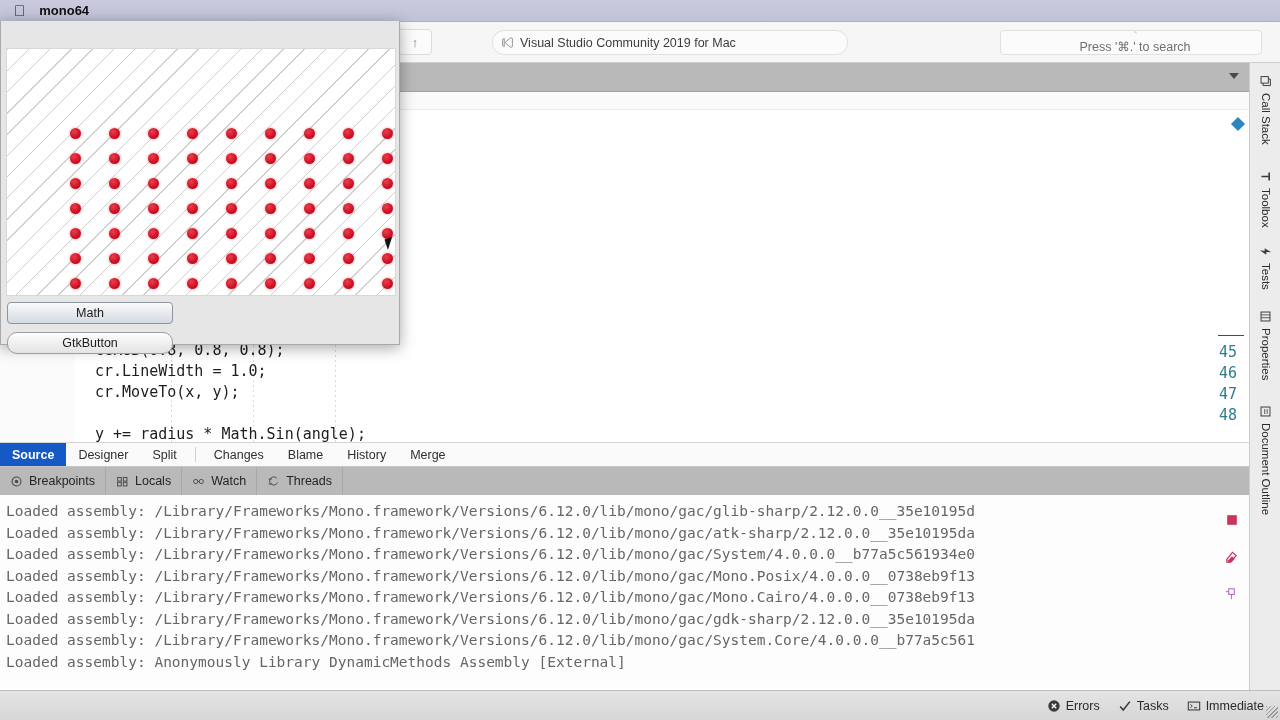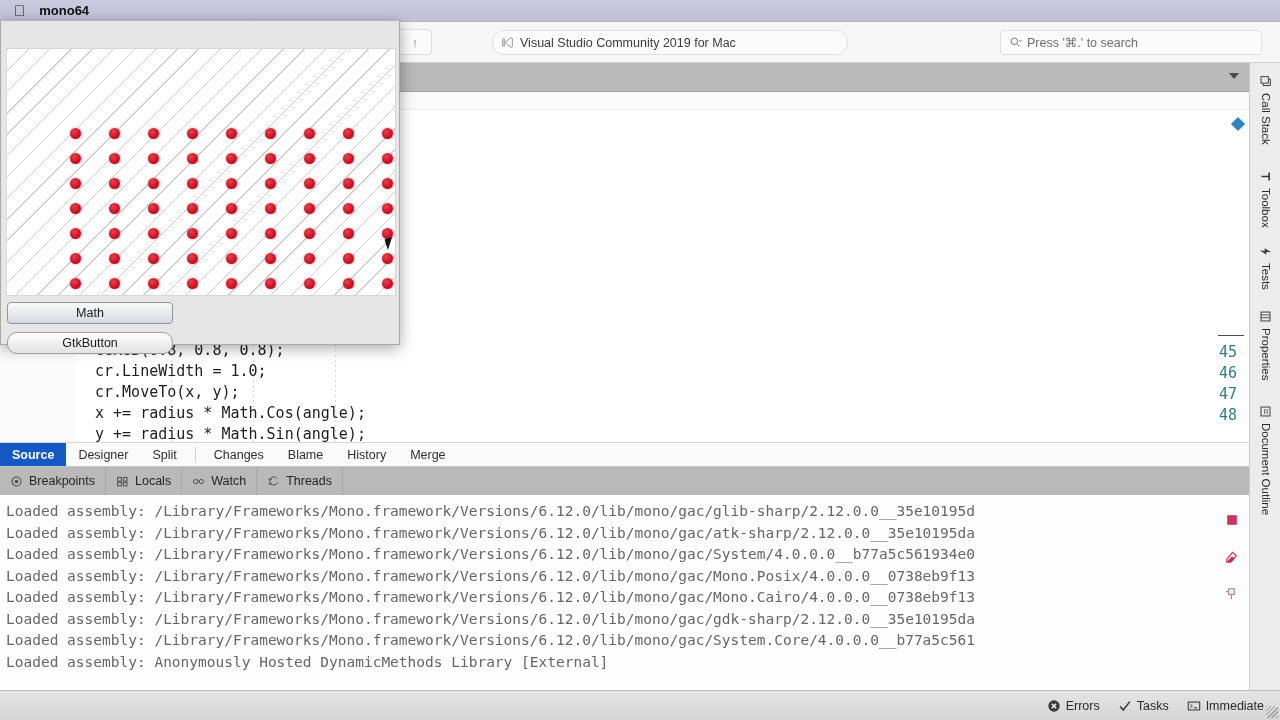--- a/index.html
+++ b/index.html
@@ -34,21 +34,21 @@
   .tb-arrow { font-size: 13px; color: #7d7d7d; }
   .vs-status-field {
     position: absolute; left: 492px; top: 30px; width: 356px; height: 25px;
     border: 1px solid #e0e0e0; border-radius: 12px; background: #fbfbfb;
     display: flex; align-items: center; gap: 6px; padding-left: 8px;
   }
   .vs-status-field .label { font-size: 12.5px; color: #3c3c3c; }
   .vs-search {
     position: absolute; left: 1000px; top: 30px; width: 262px; height: 25px;
     border: 1px solid #e0e0e0; border-radius: 4px; background: #fbfbfb;
-    display: flex; align-items: center; gap: 5px; padding-left: 8px;
+    display: flex; align-items: center; gap: 5px; padding-left: 8px; flex-direction: column;
   }
   .vs-search .ph { font-size: 12.5px; color: #6e6e6e; }
   .mini-icon { width: 13px; height: 13px; display: block; }
 
   
   .docband {
     position: absolute; left: 0; top: 63px; width: 1249px; height: 29px;
     background: #b9b9b9; border-bottom: 1px solid #a2a2a2;
   }
   .docband-caret {
@@ -242,21 +242,20 @@
     <div class="code-area">
       <div class="code-line" style="top:41px">&lt; steps; i++)</div>
       <div class="code-line" style="top:83px">; j &lt; steps; j++)</div>
       <div class="code-line" style="top:125px">i * xStep;</div>
       <div class="code-line" style="top:146px">j * yStep;</div>
       <div class="code-line" style="top:167px">ius = 100.0;</div>
       <div class="code-line cmt" style="top:209px">je</div>
       <div class="code-line" style="top:230px">ceRGB(0.8, 0.8, 0.8);</div>
       <div class="code-line" style="top:251px">cr.LineWidth = 1.0;</div>
       <div class="code-line" style="top:272px">cr.MoveTo(x, y);</div>
-      <div class="code-line" style="top:293px">x += radius * Math.Cos(angle);</div>
       <div class="code-line" style="top:314px">y += radius * Math.Sin(angle);</div>
     </div>
     <div class="gutter-num" style="top:251px">45</div>
     <div class="gutter-num" style="top:272px">46</div>
     <div class="gutter-num" style="top:293px">47</div>
     <div class="gutter-num" style="top:314px">48</div>
   </div>
   <div class="bookmark-diamond"></div>
   <div class="editor-hline"></div>
 
@@ -307,21 +306,21 @@
   </div>
 
   <div class="console">
     <div class="cline">Loaded assembly: /Library/Frameworks/Mono.framework/Versions/6.12.0/lib/mono/gac/glib-sharp/2.12.0.0__35e10195d</div>
     <div class="cline">Loaded assembly: /Library/Frameworks/Mono.framework/Versions/6.12.0/lib/mono/gac/atk-sharp/2.12.0.0__35e10195da</div>
     <div class="cline">Loaded assembly: /Library/Frameworks/Mono.framework/Versions/6.12.0/lib/mono/gac/System/4.0.0.0__b77a5c561934e0</div>
     <div class="cline">Loaded assembly: /Library/Frameworks/Mono.framework/Versions/6.12.0/lib/mono/gac/Mono.Posix/4.0.0.0__0738eb9f13</div>
     <div class="cline">Loaded assembly: /Library/Frameworks/Mono.framework/Versions/6.12.0/lib/mono/gac/Mono.Cairo/4.0.0.0__0738eb9f13</div>
     <div class="cline">Loaded assembly: /Library/Frameworks/Mono.framework/Versions/6.12.0/lib/mono/gac/gdk-sharp/2.12.0.0__35e10195da</div>
     <div class="cline">Loaded assembly: /Library/Frameworks/Mono.framework/Versions/6.12.0/lib/mono/gac/System.Core/4.0.0.0__b77a5c561</div>
-    <div class="cline">Loaded assembly: Anonymously Hosted DynamicMethods Library [External]</div>
+    <div class="cline">Loaded assembly: Anonymously Library DynamicMethods Assembly [External]</div>
   </div>
   <div class="console-side">
     <svg width="14" height="14" viewBox="0 0 16 16">
       <rect x="2.5" y="2.5" width="11" height="11" fill="#c9345a"></rect>
     </svg>
     <svg width="15" height="15" viewBox="0 0 16 16">
       <path d="M3 11 L9 3.5 L13 7 L7 14 L3 14 Z" fill="none" stroke="#c9345a" stroke-width="1.3"></path>
       <path d="M4 12.5 L8.5 7.8 L11.5 10.5 L8 14 L4 14 Z" fill="#c9345a"></path>
     </svg>
     <svg width="15" height="15" viewBox="0 0 16 16">

